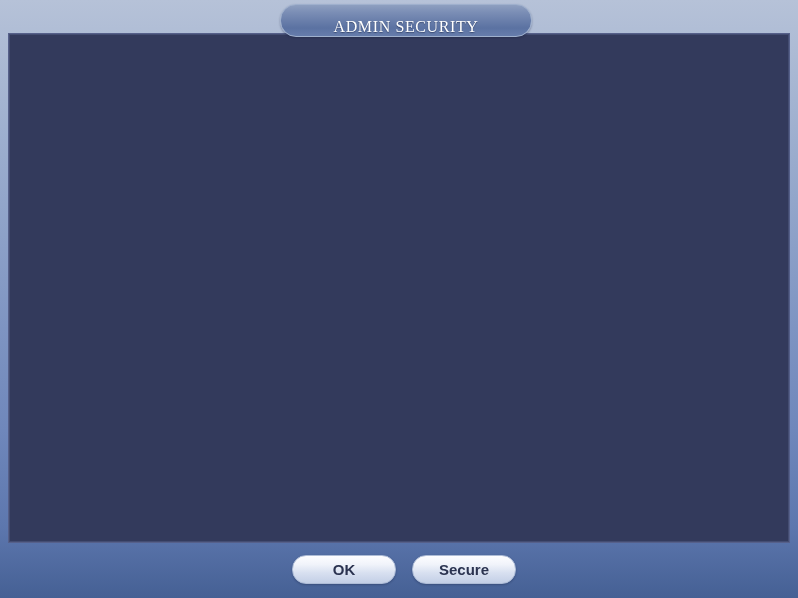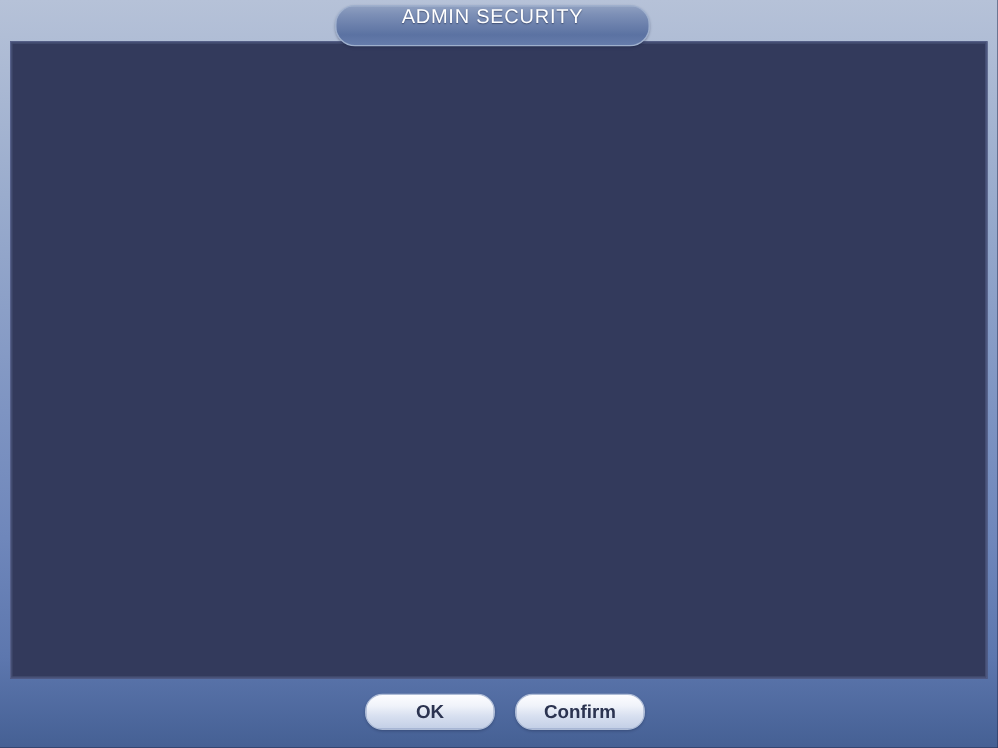--- a/index.html
+++ b/index.html
@@ -26,37 +26,38 @@
                 #7e94c2 55%,
                 #6f87bb 72%,
                 #5d77ae 88%,
                 #456094 100%);
     overflow: hidden;
   }
 
   
   #title-pill {
     position: absolute;
-    left: 268px;
+    left: 280px;
     top: 4px;
     width: 250px;
     height: 31px;
     border-radius: 16px;
     background: linear-gradient(180deg,
                 #8e9fc0 0%,
                 #7c8fb6 22%,
                 #6a7fab 50%,
                 #5b72a2 74%,
                 #667cab 100%);
     border: 1px solid #9fb0cd;
     box-shadow: 0 1px 2px rgba(20,30,60,.35);
     display: flex;
-    align-items: flex-start;
+    align-items: flex-end;
     justify-content: center;
     z-index: 6;
+    font-family: Liberation Serif, serif;
   }
   #title-pill span {
     color: #ffffff;
     font-size: 16px;
     letter-spacing: .6px;
     text-shadow: 0 1px 1px rgba(20,30,60,.5);
   }
 
   
   #dialog {
@@ -270,16 +271,16 @@
     <span class="label">Answer</span>
   </div>
   <div class="field tall" style="position:absolute; left:190px; top:470px; width:565px;">
     <span class="value" placeholder=""></span>
   </div>
 
   <div class="btn" id="btn-ok">
     <span>OK</span>
   </div>
   <div class="btn" id="btn-cancel">
-    <span>Confirm</span>
+    <span>Secure</span>
   </div>
 
 </div>
 
 </body></html>

